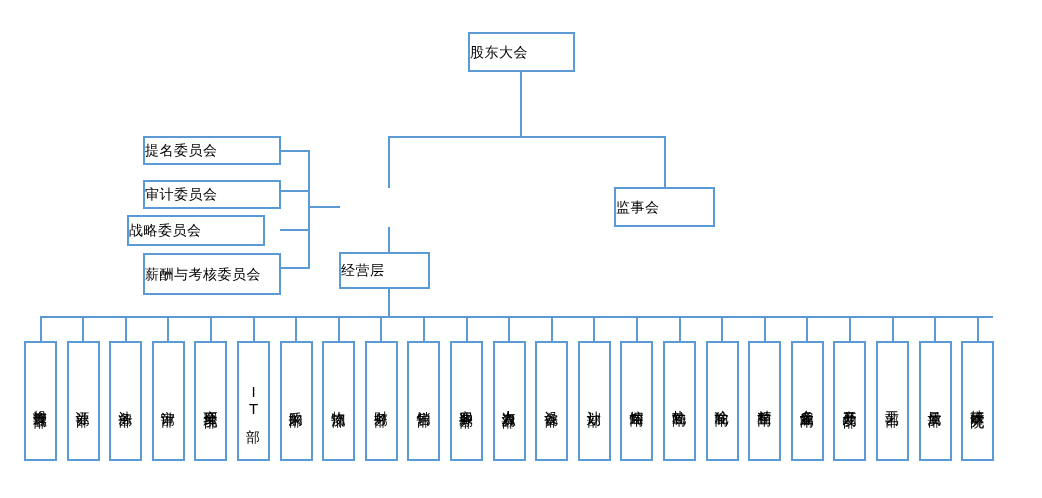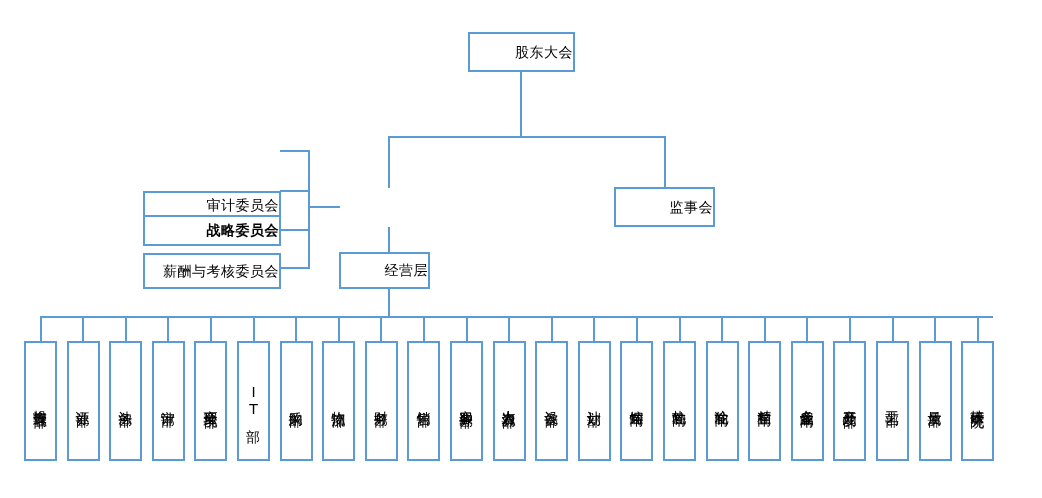--- a/index.html
+++ b/index.html
@@ -18,21 +18,21 @@
     overflow: hidden;
   }
   
   .node {
     position: absolute;
     box-sizing: border-box;
     border: 2px solid #5b9bd5;
     background: #ffffff;
     display: flex;
     align-items: center;
-    justify-content: flex-end;
+    justify-content: flex-start;
     color: #000000;
     z-index: 3;
   }
   .node .label {
     display: block;
     text-align: center;
     line-height: 1.02;
     white-space: nowrap;
   }
   
@@ -85,33 +85,36 @@
 
   <div class="conn v" style="left:388px; top:227px; height:26px;"></div>
 
   <div class="node horiz" style="left:339px; top:252px; width:91px; height:37px;">
     <span class="label">经营层</span>
   </div>
 
   <div class="conn v" style="left:308px; top:150px; height:118px;"></div>
   <div class="conn h" style="left:308px; top:206px; width:32px;"></div>
 
+  <div class="node horiz" style="left:143px; top:136px; width:138px; height:29px;">
+    <span class="label">提名委员会</span>
+  </div>
   <div class="conn h" style="left:280px; top:150px; width:30px;"></div>
 
-  <div class="node horiz" style="left:143px; top:191px; width:138px; height:29px;">
+  <div class="node horiz" style="left:143px; top:180px; width:138px; height:29px;">
     <span class="label">审计委员会</span>
   </div>
   <div class="conn h" style="left:280px; top:190px; width:30px;"></div>
 
-  <div class="node horiz" style="left:143px; top:215px; width:138px; height:31px;font-weight:bold;">
+  <div class="node horiz" style="left:127px; top:215px; width:138px; height:31px;">
     <span class="label">战略委员会</span>
   </div>
   <div class="conn h" style="left:280px; top:229px; width:30px;"></div>
 
-  <div class="node horiz" style="left:143px; top:253px; width:138px; height:36px;">
+  <div class="node horiz" style="left:143px; top:253px; width:138px; height:42px;">
     <span class="label">薪酬与考核委员会</span>
   </div>
   <div class="conn h" style="left:280px; top:267px; width:30px;"></div>
 
   <div class="conn v" style="left:388px; top:288px; height:30px;"></div>
 
   <div class="conn h" style="left:40px; top:316px; width:953px;"></div>
 
   <div id="departments-layer">
       <div class="conn v" style="left: 39.5px; top: 316px; height: 25px;"></div>

